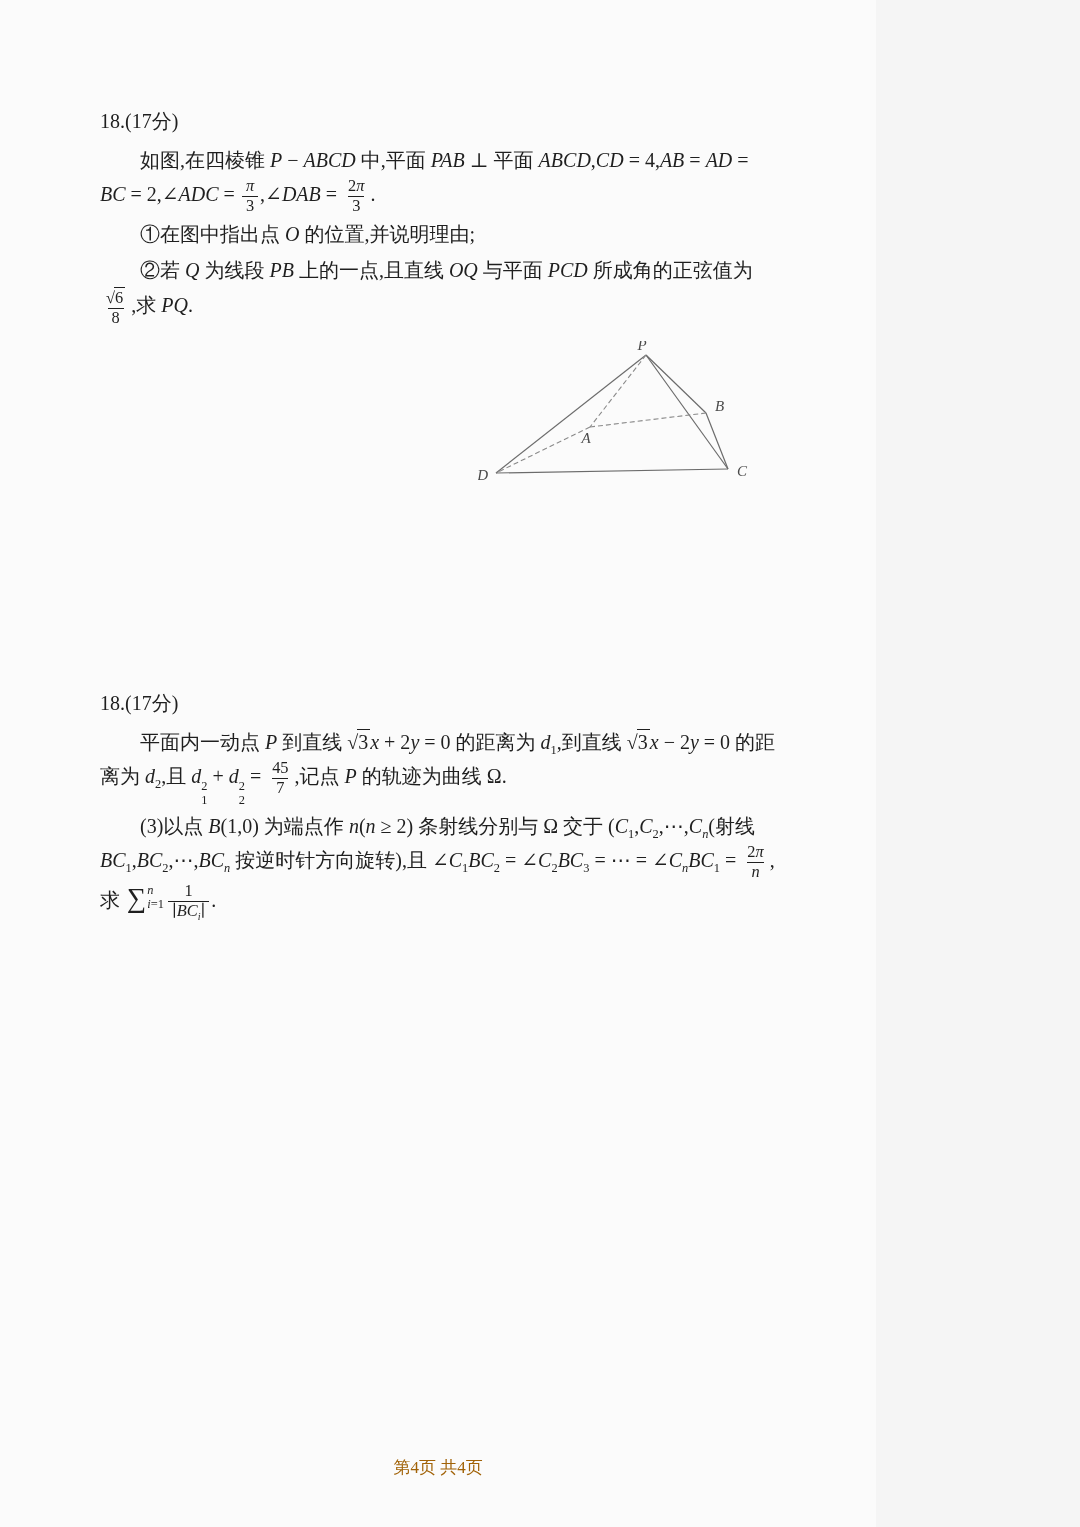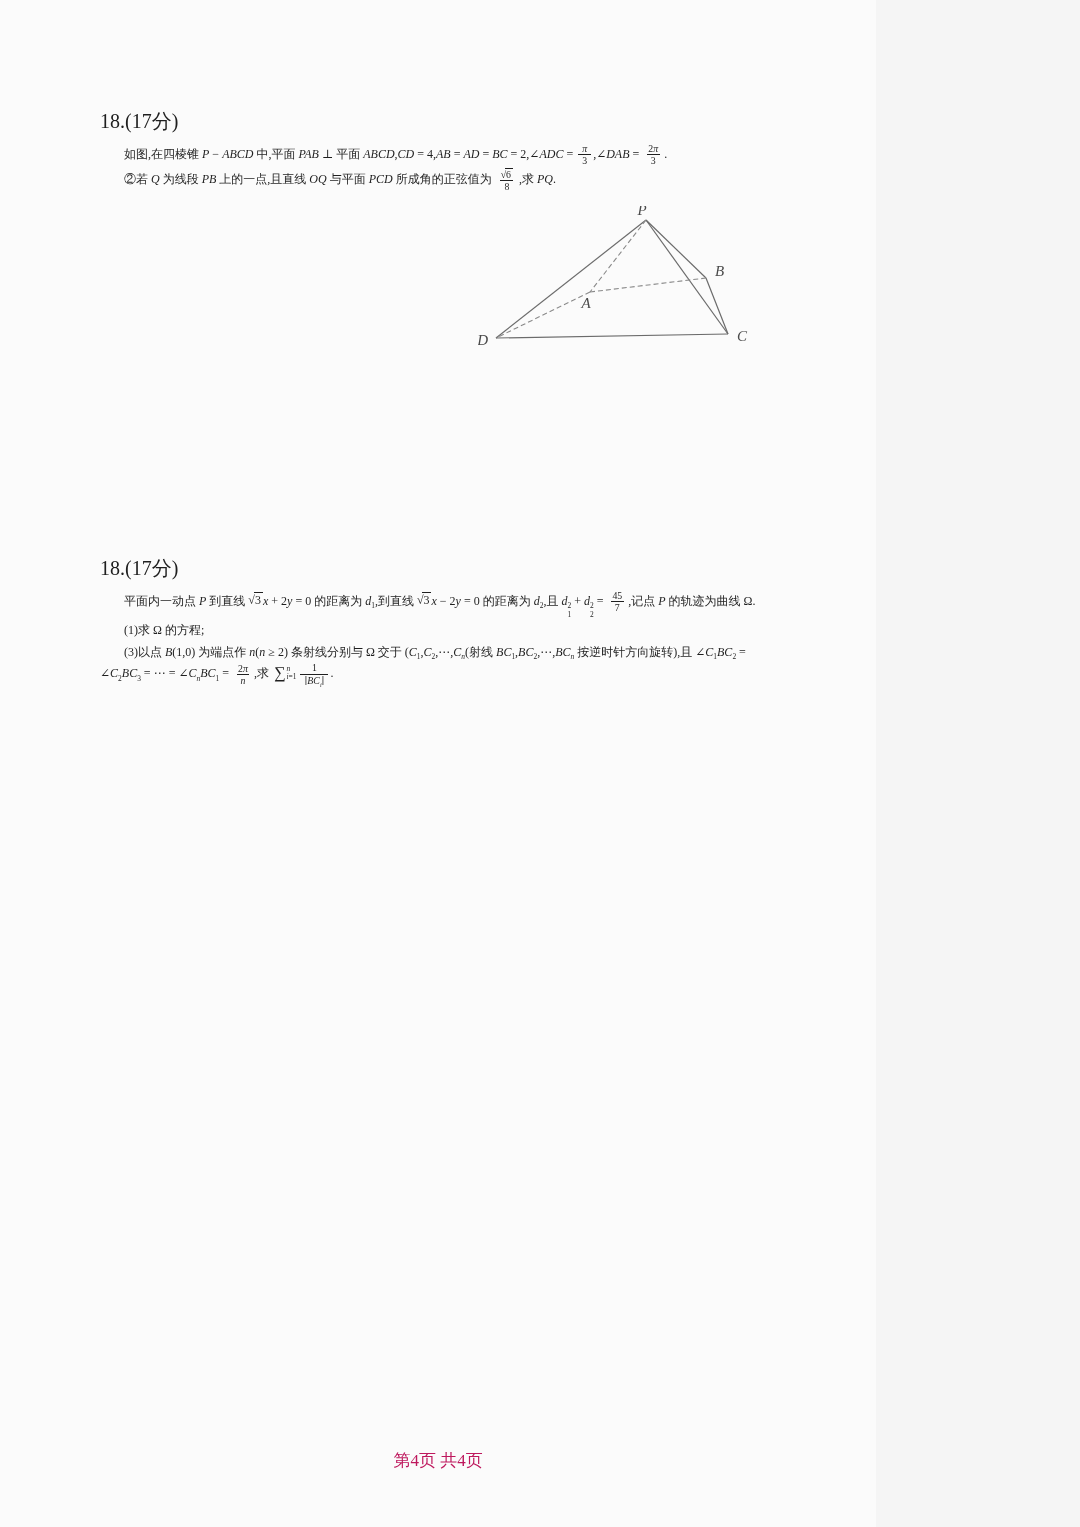--- a/index.html
+++ b/index.html
@@ -17,21 +17,21 @@
     padding: 105px 100px 0 100px;
     overflow: hidden;
   }
   .prob-num {
     font-size: 20px;
     font-weight: 400;
     line-height: 1.6;
     margin-bottom: 6px;
   }
   .para {
-    font-size: 12px;
+    font-size: 20px;
     line-height: 1.72;
     text-indent: 2em;
     margin: 1px 0;
   }
   i { font-style: italic; }
 
   
   .frac {
     display: inline-flex;
     flex-direction: column;
@@ -89,40 +89,41 @@
     font-family: "Liberation Serif", "DejaVu Serif", serif;
     font-style: italic;
     font-size: 15px;
     fill: #4a4a4a;
   }
 
   .page-footer {
     position: absolute;
     left: 0;
     right: 0;
-    bottom: 55px;
+    bottom: 48px;
     text-align: center;
     font-size: 17px;
-    color: #be185d;
+    color: #a16207;
   }
 </style>
 </head>
 <body>
 
 <div class="page">
 
   <section>
     <h2 class="prob-num">18.(17分)</h2>
     <p class="para">如图,在四棱锥 <i>P</i> − <i>ABCD</i> 中,平面 <i>PAB</i> ⊥ 平面 <i>ABCD</i>,<i>CD</i> = 4,<i>AB</i> = <i>AD</i> = <i>BC</i> = 2,∠<i>ADC</i> = <span class="frac">
           <span class="fr-n"><i>π</i></span>
           <span class="fr-d">3</span>
         </span>,∠<i>DAB</i> = <span class="frac">
           <span class="fr-n">2<i>π</i></span>
           <span class="fr-d">3</span>
         </span>.</p>
+    <p class="para">①在图中指出点 <i>O</i> 的位置,并说明理由;</p>
     <p class="para">②若 <i>Q</i> 为线段 <i>PB</i> 上的一点,且直线 <i>OQ</i> 与平面 <i>PCD</i> 所成角的正弦值为 <span class="frac">
           <span class="fr-n"><span class="sqrt"><span class="rad">√</span><span class="rbar">6</span></span></span>
           <span class="fr-d">8</span>
         </span>,求 <i>PQ</i>.</p>
 
     <div class="figure-wrap">
       <svg width="280" height="155" viewBox="0 0 280 155">
 
         <g stroke="#6b6b6b" stroke-width="1.2" fill="none">
           <line x1="168" y1="14" x2="18" y2="132"></line>
@@ -151,21 +152,20 @@
     <p class="para">平面内一动点 <i>P</i> 到直线 <span class="sqrt"><span class="rad">√</span><span class="rbar">3</span></span><i>x</i> + 2<i>y</i> = 0 的距离为 <i>d</i><sub class="sb">1</sub>,到直线 <span class="sqrt"><span class="rad">√</span><span class="rbar">3</span></span><i>x</i> − 2<i>y</i> = 0 的距离为 <i>d</i><sub class="sb">2</sub>,且 <i>d</i><span class="ss">
           <span class="ss-t">2</span>
           <span class="ss-b">1</span>
         </span> + <i>d</i><span class="ss">
           <span class="ss-t">2</span>
           <span class="ss-b">2</span>
         </span> = <span class="frac">
           <span class="fr-n">45</span>
           <span class="fr-d">7</span>
         </span>,记点 <i>P</i> 的轨迹为曲线 Ω.</p>
-    <p class="para">(1)求 Ω 的方程;</p>
     <p class="para">(3)以点 <i>B</i>(1,0) 为端点作 <i>n</i>(<i>n</i> ≥ 2) 条射线分别与 Ω 交于 (<i>C</i><sub class="sb">1</sub>,<i>C</i><sub class="sb">2</sub>,⋯,<i>C</i><sub class="sb"><i>n</i></sub>(射线 <i>BC</i><sub class="sb">1</sub>,<i>BC</i><sub class="sb">2</sub>,⋯,<i>BC</i><sub class="sb"><i>n</i></sub> 按逆时针方向旋转),且 ∠<i>C</i><sub class="sb">1</sub><i>BC</i><sub class="sb">2</sub> = ∠<i>C</i><sub class="sb">2</sub><i>BC</i><sub class="sb">3</sub> = ⋯ = ∠<i>C</i><sub class="sb"><i>n</i></sub><i>BC</i><sub class="sb">1</sub> = <span class="frac">
           <span class="fr-n">2<i>π</i></span>
           <span class="fr-d"><i>n</i></span>
         </span>,求 <span class="sumw">
           <span class="sum-op">∑</span>
           <span class="ss sum-ss">
             <span class="ss-t"><i>n</i></span>
             <span class="ss-b"><i>i</i>=1</span>
           </span>
         </span><span class="frac">

